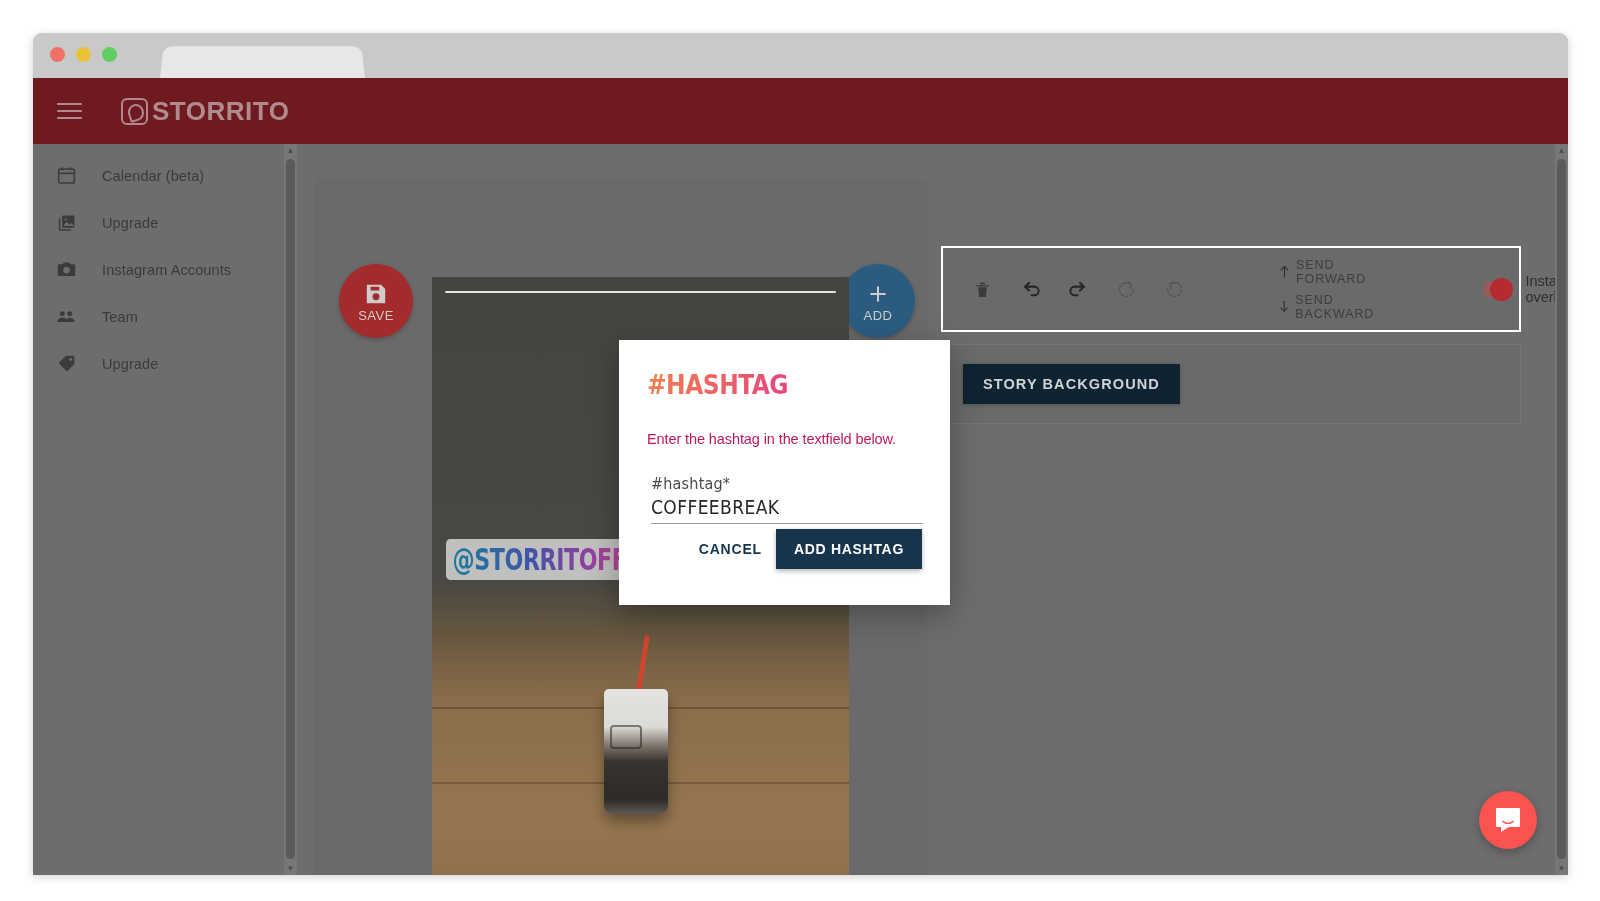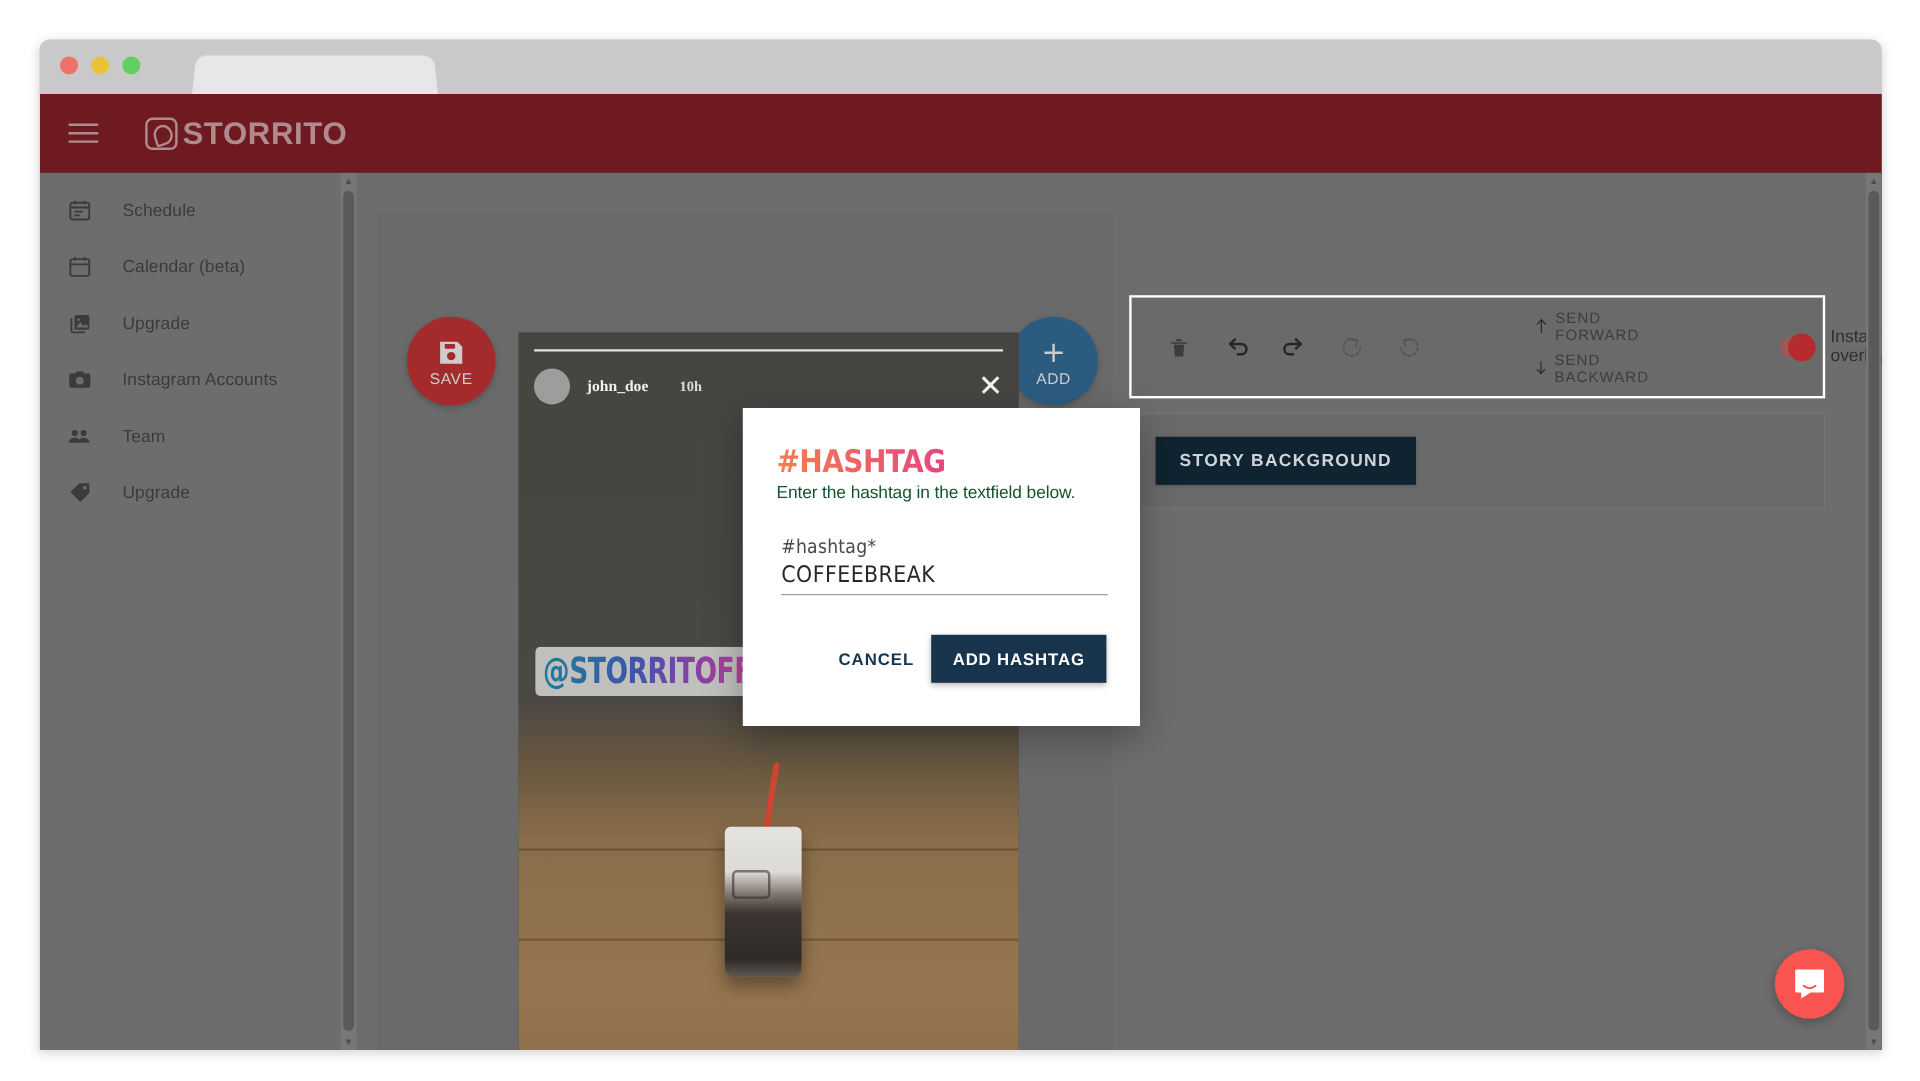--- a/index.html
+++ b/index.html
@@ -497,23 +497,23 @@
     letter-spacing: -0.5px;
     font-family: "DejaVu Sans Condensed", "Liberation Sans Narrow", "Liberation Sans", sans-serif;
     background: linear-gradient(90deg, #f0804f 0%, #ef6a5f 35%, #e8467c 100%);
     -webkit-background-clip: text;
     background-clip: text;
     color: transparent;
     -webkit-text-fill-color: transparent;
     display: inline-block;
   }
   #dialog-subtitle {
-    margin-top: 3px;
+    margin-top: 31px;
     font-size: 14.5px;
-    color: #14532d;
+    color: #be185d;
     letter-spacing: -0.1px;
   }
   #field-wrap {
     margin-top: 27px;
     margin-left: 4px;
     width: 272px;
     border-bottom: 1px solid #9a9a9a;
     padding-bottom: 5px;
   }
   #field-label {
@@ -605,33 +605,20 @@
             <span></span>
             <span></span>
         </div>
         <div id="brand">
           <div id="brand-mark"></div>
           <div id="brand-text">STORRITO</div>
         </div>
       </div>
 
       <nav id="sidebar">
-        <div class="sidebar-item">
-          <span class="sidebar-icon">
-            <svg width="21" height="21" viewBox="0 0 24 24" fill="none" stroke="#3b3b3b" stroke-width="1.8">
-              <rect x="3" y="4.5" width="18" height="16" rx="2"></rect>
-              <line x1="3" y1="9" x2="21" y2="9"></line>
-              <line x1="7" y1="13" x2="15" y2="13"></line>
-              <line x1="7" y1="16.5" x2="12" y2="16.5"></line>
-              <line x1="7.5" y1="2.5" x2="7.5" y2="6"></line>
-              <line x1="16.5" y1="2.5" x2="16.5" y2="6"></line>
-            </svg>
-          </span>
-          <span class="sidebar-label">Schedule</span>
-        </div>
 
         <div class="sidebar-item">
           <span class="sidebar-icon">
             <svg width="21" height="21" viewBox="0 0 24 24" fill="none" stroke="#3b3b3b" stroke-width="1.8">
               <rect x="3" y="4.5" width="18" height="16" rx="2"></rect>
               <line x1="3" y1="9.5" x2="21" y2="9.5"></line>
               <line x1="7.5" y1="2.5" x2="7.5" y2="6"></line>
               <line x1="16.5" y1="2.5" x2="16.5" y2="6"></line>
             </svg>
           </span>
@@ -712,26 +699,20 @@
           <div id="story-photo">
             <div class="plank" style="top:430px"></div>
             <div class="plank" style="top:505px"></div>
 
           </div>
           <div id="coffee-straw"></div>
           <div id="coffee-cup"></div>
 
           <div id="ig-progress"></div>
 
-          <div id="ig-topbar">
-            <div id="ig-avatar"></div>
-            <div id="ig-username">john_doe</div>
-            <div id="ig-time">10h</div>
-            <div id="ig-close">✕</div>
-          </div>
 
           <div id="story-text-element">
             <span>@STORRITOFF</span>
           </div>
 
         </div>
       </section>
 
       <section id="tool-panel">
         <div id="tool-icons">

